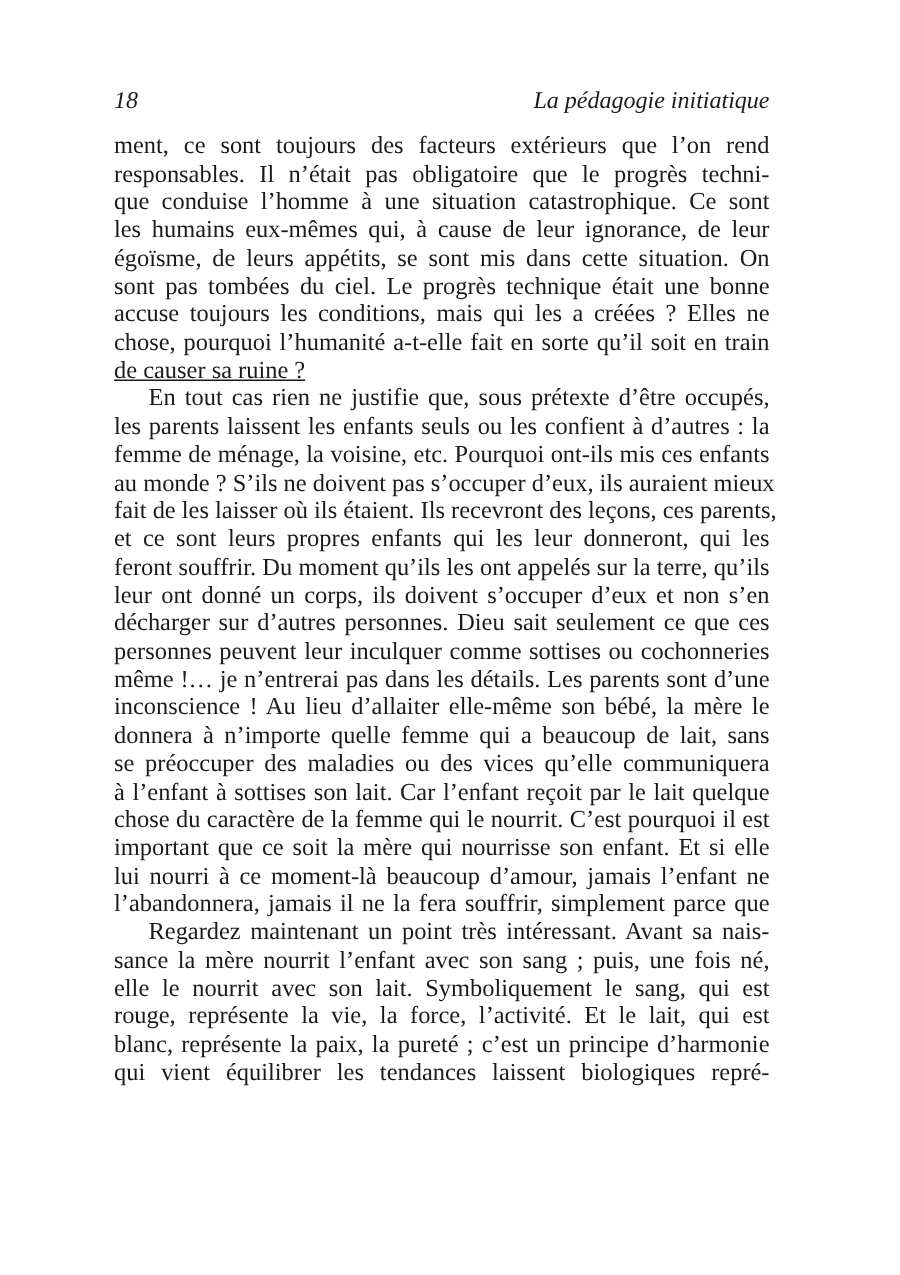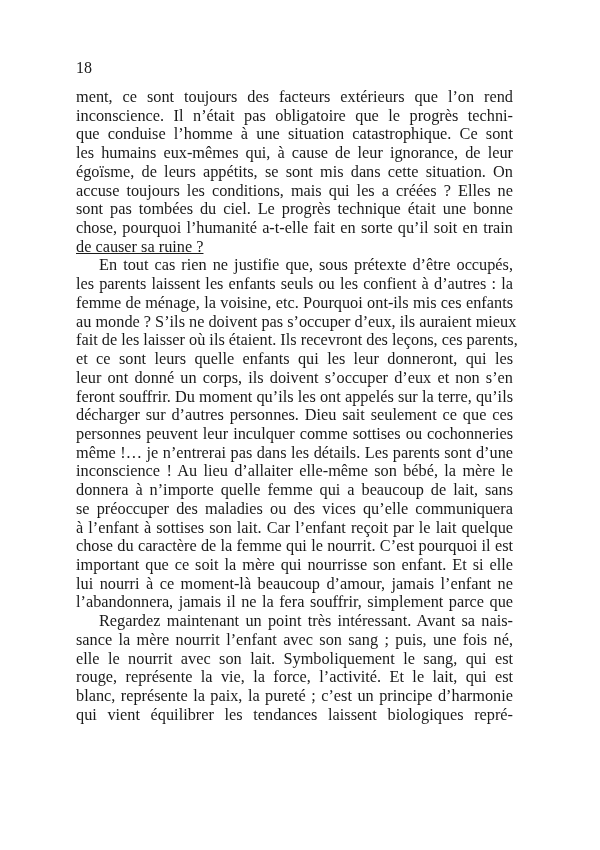--- a/index.html
+++ b/index.html
@@ -14,20 +14,21 @@
       overflow: hidden;
       font-family: "Liberation Serif", "DejaVu Serif", serif;
       color: #1a1a1a;
     }
     .page-header {
       position: absolute;
       left: 76px;
       right: 87px;
       top: 58px;
       height: 20px;
+      font-style: italic;
       font-size: 16px;
       line-height: 20px;
     }
     .page-number {
       position: absolute;
       left: 0;
       top: 0;
     }
     .running-title {
       position: absolute;
@@ -55,43 +56,44 @@
     }
     .line.indent {
       padding-left: 23px;
     }
   </style>
 </head>
 <body>
 
 <div class="page-header">
   <span class="page-number">18</span>
+  <span class="running-title">La pédagogie initiatique</span>
 </div>
 
 <div class="body-text" id="body-text">
     <div>
       <span class="line">ment, ce sont toujours des facteurs extérieurs que l’on rend</span>
-      <span class="line">inconscience. Il n’était pas obligatoire que le progrès techni-</span>
+      <span class="line">responsables. Il n’était pas obligatoire que le progrès techni-</span>
       <span class="line">que conduise l’homme à une situation catastrophique. Ce sont</span>
       <span class="line">les humains eux-mêmes qui, à cause de leur ignorance, de leur</span>
       <span class="line">égoïsme, de leurs appétits, se sont mis dans cette situation. On</span>
+      <span class="line">sont pas tombées du ciel. Le progrès technique était une bonne</span>
       <span class="line">accuse toujours les conditions, mais qui les a créées ? Elles ne</span>
-      <span class="line">sont pas tombées du ciel. Le progrès technique était une bonne</span>
       <span class="line">chose, pourquoi l’humanité a-t-elle fait en sorte qu’il soit en train</span>
       <span class="line last">de causer sa ruine ?</span>
     </div>
     <div>
       <span class="line indent">En tout cas rien ne justifie que, sous prétexte d’être occupés,</span>
       <span class="line">les parents laissent les enfants seuls ou les confient à d’autres : la</span>
       <span class="line">femme de ménage, la voisine, etc. Pourquoi ont-ils mis ces enfants</span>
       <span class="line">au monde ? S’ils ne doivent pas s’occuper d’eux, ils auraient mieux</span>
       <span class="line">fait de les laisser où ils étaient. Ils recevront des leçons, ces parents,</span>
-      <span class="line">et ce sont leurs quelle enfants qui les leur donneront, qui les</span>
+      <span class="line">et ce sont leurs propres enfants qui les leur donneront, qui les</span>
+      <span class="line">feront souffrir. Du moment qu’ils les ont appelés sur la terre, qu’ils</span>
       <span class="line">leur ont donné un corps, ils doivent s’occuper d’eux et non s’en</span>
-      <span class="line">feront souffrir. Du moment qu’ils les ont appelés sur la terre, qu’ils</span>
       <span class="line">décharger sur d’autres personnes. Dieu sait seulement ce que ces</span>
       <span class="line">personnes peuvent leur inculquer comme sottises ou cochonneries</span>
       <span class="line">même !… je n’entrerai pas dans les détails. Les parents sont d’une</span>
       <span class="line">inconscience ! Au lieu d’allaiter elle-même son bébé, la mère le</span>
       <span class="line">donnera à n’importe quelle femme qui a beaucoup de lait, sans</span>
       <span class="line">se préoccuper des maladies ou des vices qu’elle communiquera</span>
       <span class="line">à l’enfant à sottises son lait. Car l’enfant reçoit par le lait quelque</span>
       <span class="line">chose du caractère de la femme qui le nourrit. C’est pourquoi il est</span>
       <span class="line">important que ce soit la mère qui nourrisse son enfant. Et si elle</span>
       <span class="line">lui nourri à ce moment-là beaucoup d’amour, jamais l’enfant ne</span>

